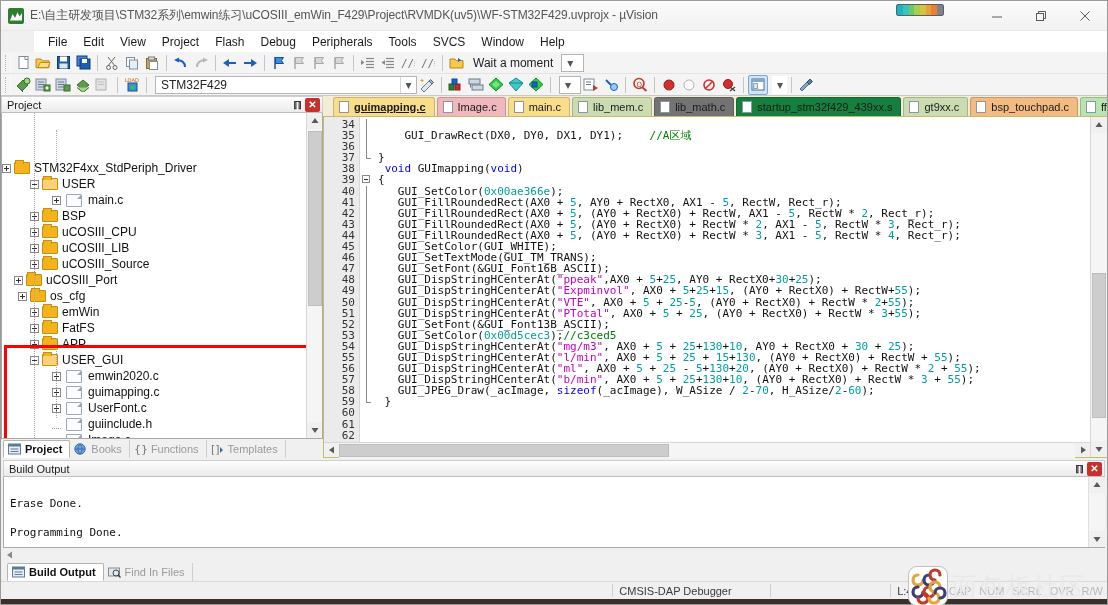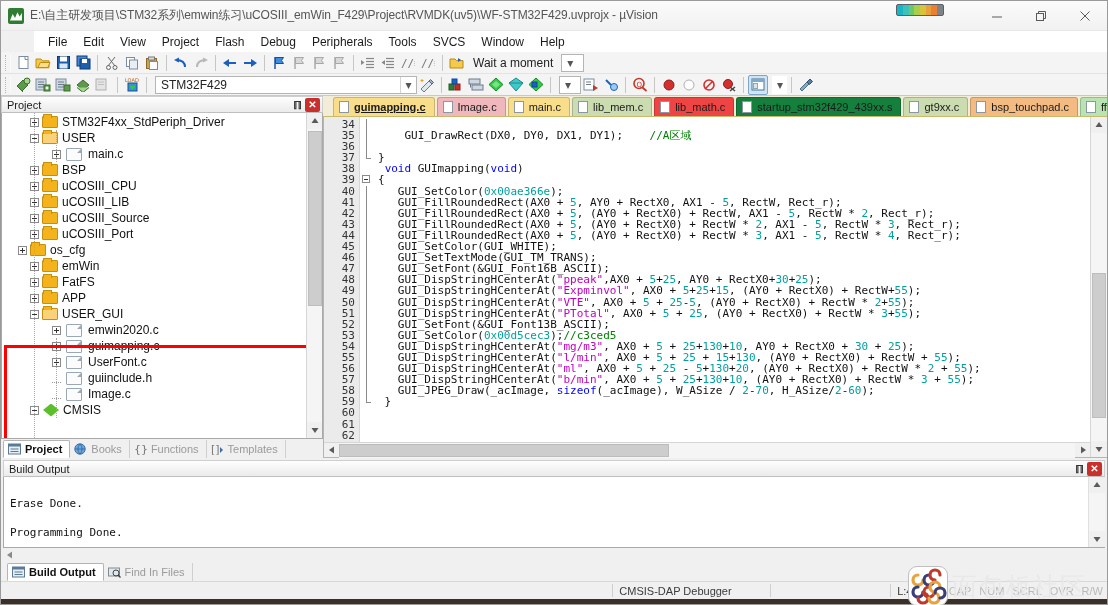--- a/index.html
+++ b/index.html
@@ -774,21 +774,21 @@
       <div class="projpane">
         <div class="pane-header">
           <span>Project</span>
           <span class="spacer"></span>
           <span class="pin">ℿ</span>
           <span class="xbtn">✕</span>
         </div>
 
         <div class="tree-wrap">
           <div class="tree" id="tree">
-              <div class="trow" style="padding-left: 28px;">
+              <div class="trow" style=" margin-top: 46px;">
                 <span class="exp plus"></span>
                 <span class="ico folder"></span>
                 <span class="tlabel">STM32F4xx_StdPeriph_Driver</span>
               </div>
               <div class="trow" style="padding-left: 28px;">
                 <span class="exp"></span>
                 <span class="ico folder open"></span>
                 <span class="tlabel">USER</span>
               </div>
               <div class="trow" style="padding-left: 50px;">
@@ -809,21 +809,21 @@
               <div class="trow" style="padding-left: 28px;">
                 <span class="exp plus"></span>
                 <span class="ico folder"></span>
                 <span class="tlabel">uCOSIII_LIB</span>
               </div>
               <div class="trow" style="padding-left: 28px;">
                 <span class="exp plus"></span>
                 <span class="ico folder"></span>
                 <span class="tlabel">uCOSIII_Source</span>
               </div>
-              <div class="trow" style="padding-left: 28px;">
+              <div class="trow" style="padding-left: 12px;">
                 <span class="exp plus"></span>
                 <span class="ico folder"></span>
                 <span class="tlabel">uCOSIII_Port</span>
               </div>
               <div class="trow" style="padding-left: 16px;">
                 <span class="exp plus"></span>
                 <span class="ico folder"></span>
                 <span class="tlabel">os_cfg</span>
               </div>
               <div class="trow" style="padding-left: 28px;">
@@ -952,21 +952,21 @@
               <span class="lab">Image.c</span>
             </div>
             <div class="edtab" style="background: rgb(248, 221, 138);">
               <span class="fico"></span>
               <span class="lab">main.c</span>
             </div>
             <div class="edtab" style="background: rgb(203, 221, 176);">
               <span class="fico"></span>
               <span class="lab">lib_mem.c</span>
             </div>
-            <div class="edtab" style="background: #ef4444;">
+            <div class="edtab" style="background: #737373;">
               <span class="fico"></span>
               <span class="lab">lib_math.c</span>
             </div>
             <div class="edtab" style="background: #15803d;">
               <span class="fico"></span>
               <span class="lab">startup_stm32f429_439xx.s</span>
             </div>
             <div class="edtab" style="background: rgb(203, 221, 176);">
               <span class="fico"></span>
               <span class="lab">gt9xx.c</span>

